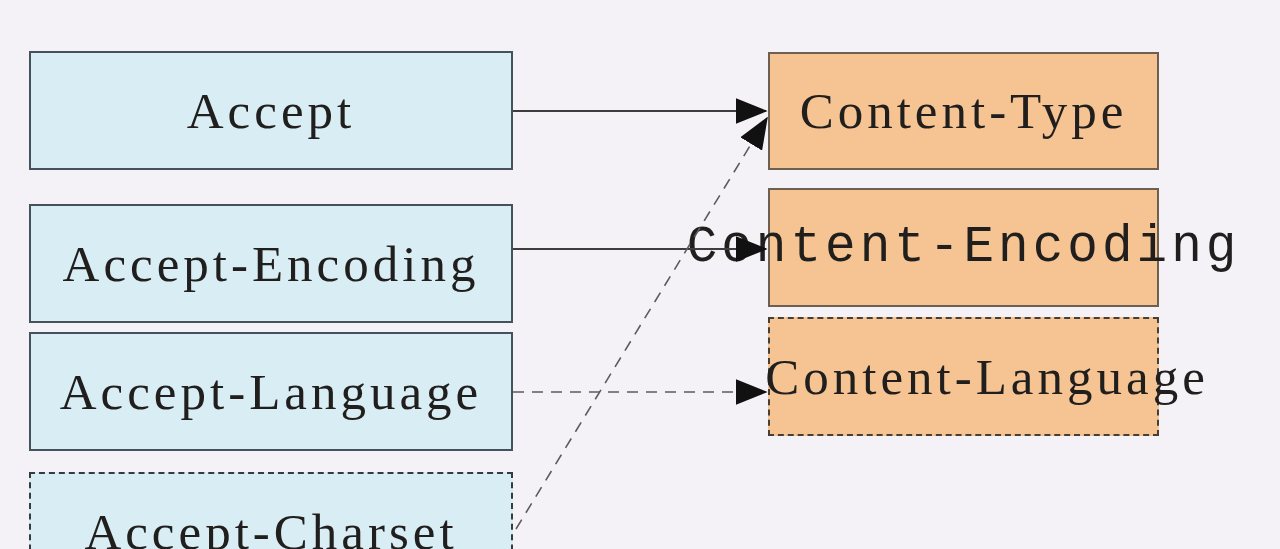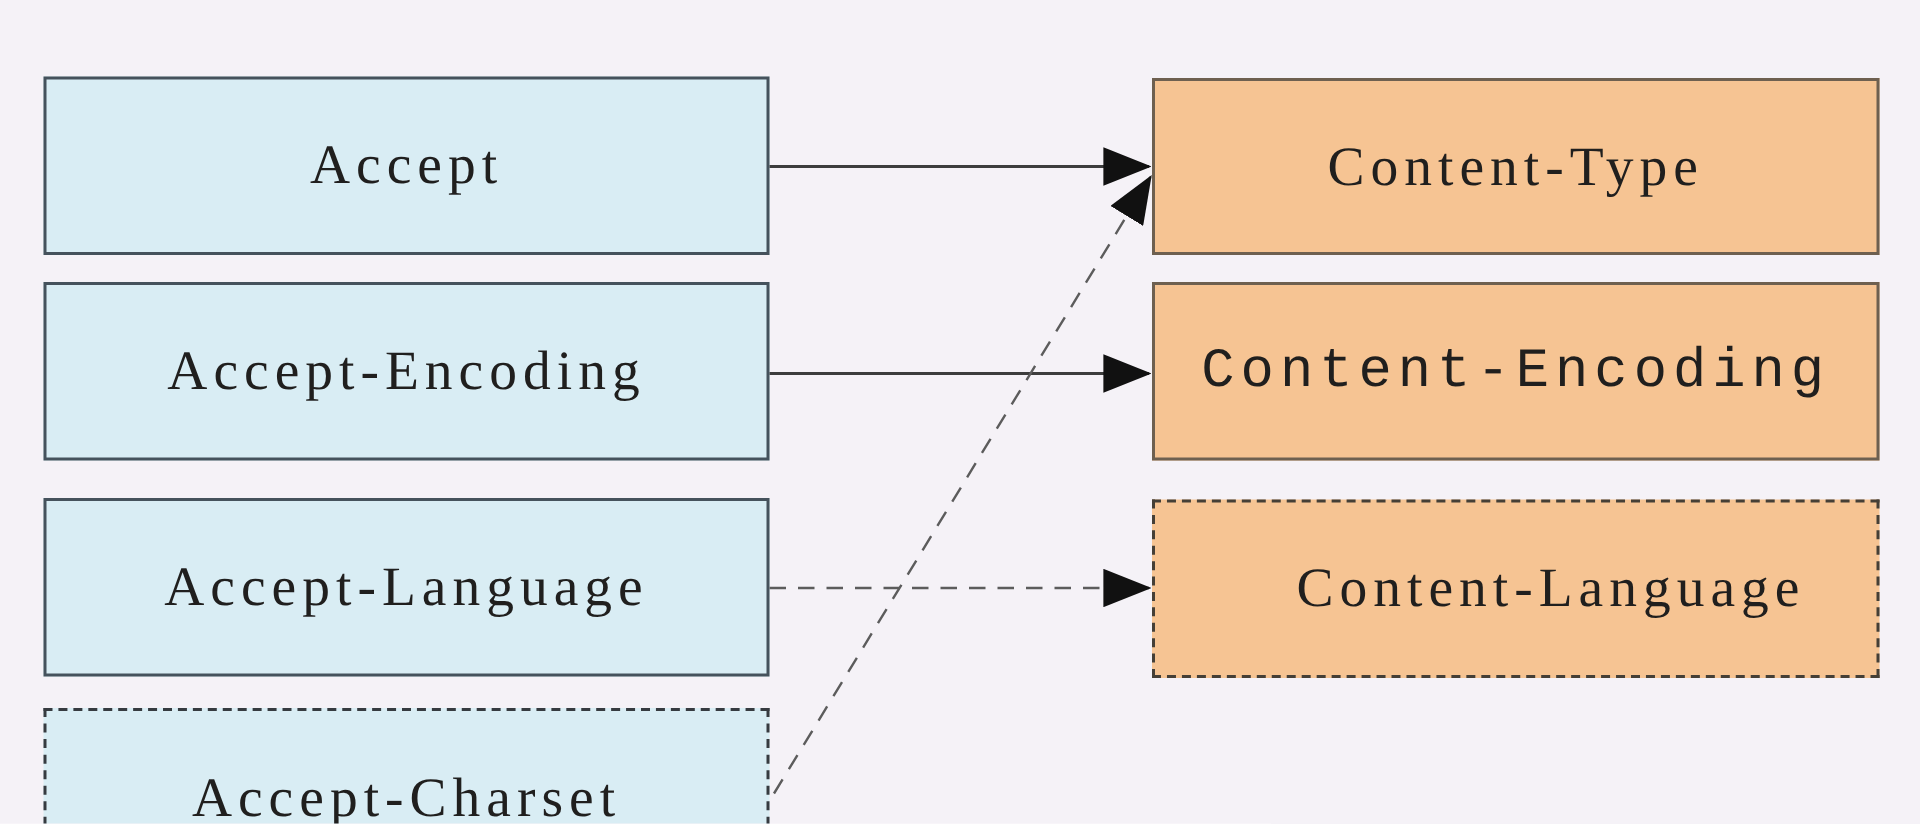--- a/index.html
+++ b/index.html
@@ -19,50 +19,50 @@
     background: #f5f2f7;
     overflow: hidden;
   }
   .box {
     position: absolute;
     box-sizing: border-box;
     height: 119px;
     display: flex;
     align-items: center;
     justify-content: center;
-    font-size: 37px;
+    font-size: 51px;
     letter-spacing: 4px;
     color: #201f1e;
     white-space: nowrap;
   }
   .req {
     left: 29px;
     width: 484px;
     background: #d9edf4;
     border: 2px solid #45525c;
   }
   .res {
     left: 768px;
-    width: 485px;
+    width: 391px;
     background: #f6c493;
     border: 2px solid #6e6050;
   }
   .req.dashed {
     border: 2px dashed #363b40;
   }
   .res.dashed {
     border: 2px dashed #453f36;
   }
   .row1-req { top: 51px; }
-  .row2-req { top: 188px; }
+  .row2-req { top: 204px; }
   .row3-req { top: 332px; justify-content: center; }
   .row4-req { top: 472px; height: 120px; }
   .row1-res { top: 52px; height: 118px; }
   .row2-res { top: 188px; font-family: Liberation Mono, monospace; }
-  .row3-res { top: 333px; padding-left: 47px; }
+  .row3-res { top: 317px; padding-left: 47px; }
   .arrow-layer {
     position: absolute;
     left: 0;
     top: 0;
     width: 1280px;
     height: 549px;
     pointer-events: none;
   }
   .solid-line {
     stroke: #3d3d3d;

